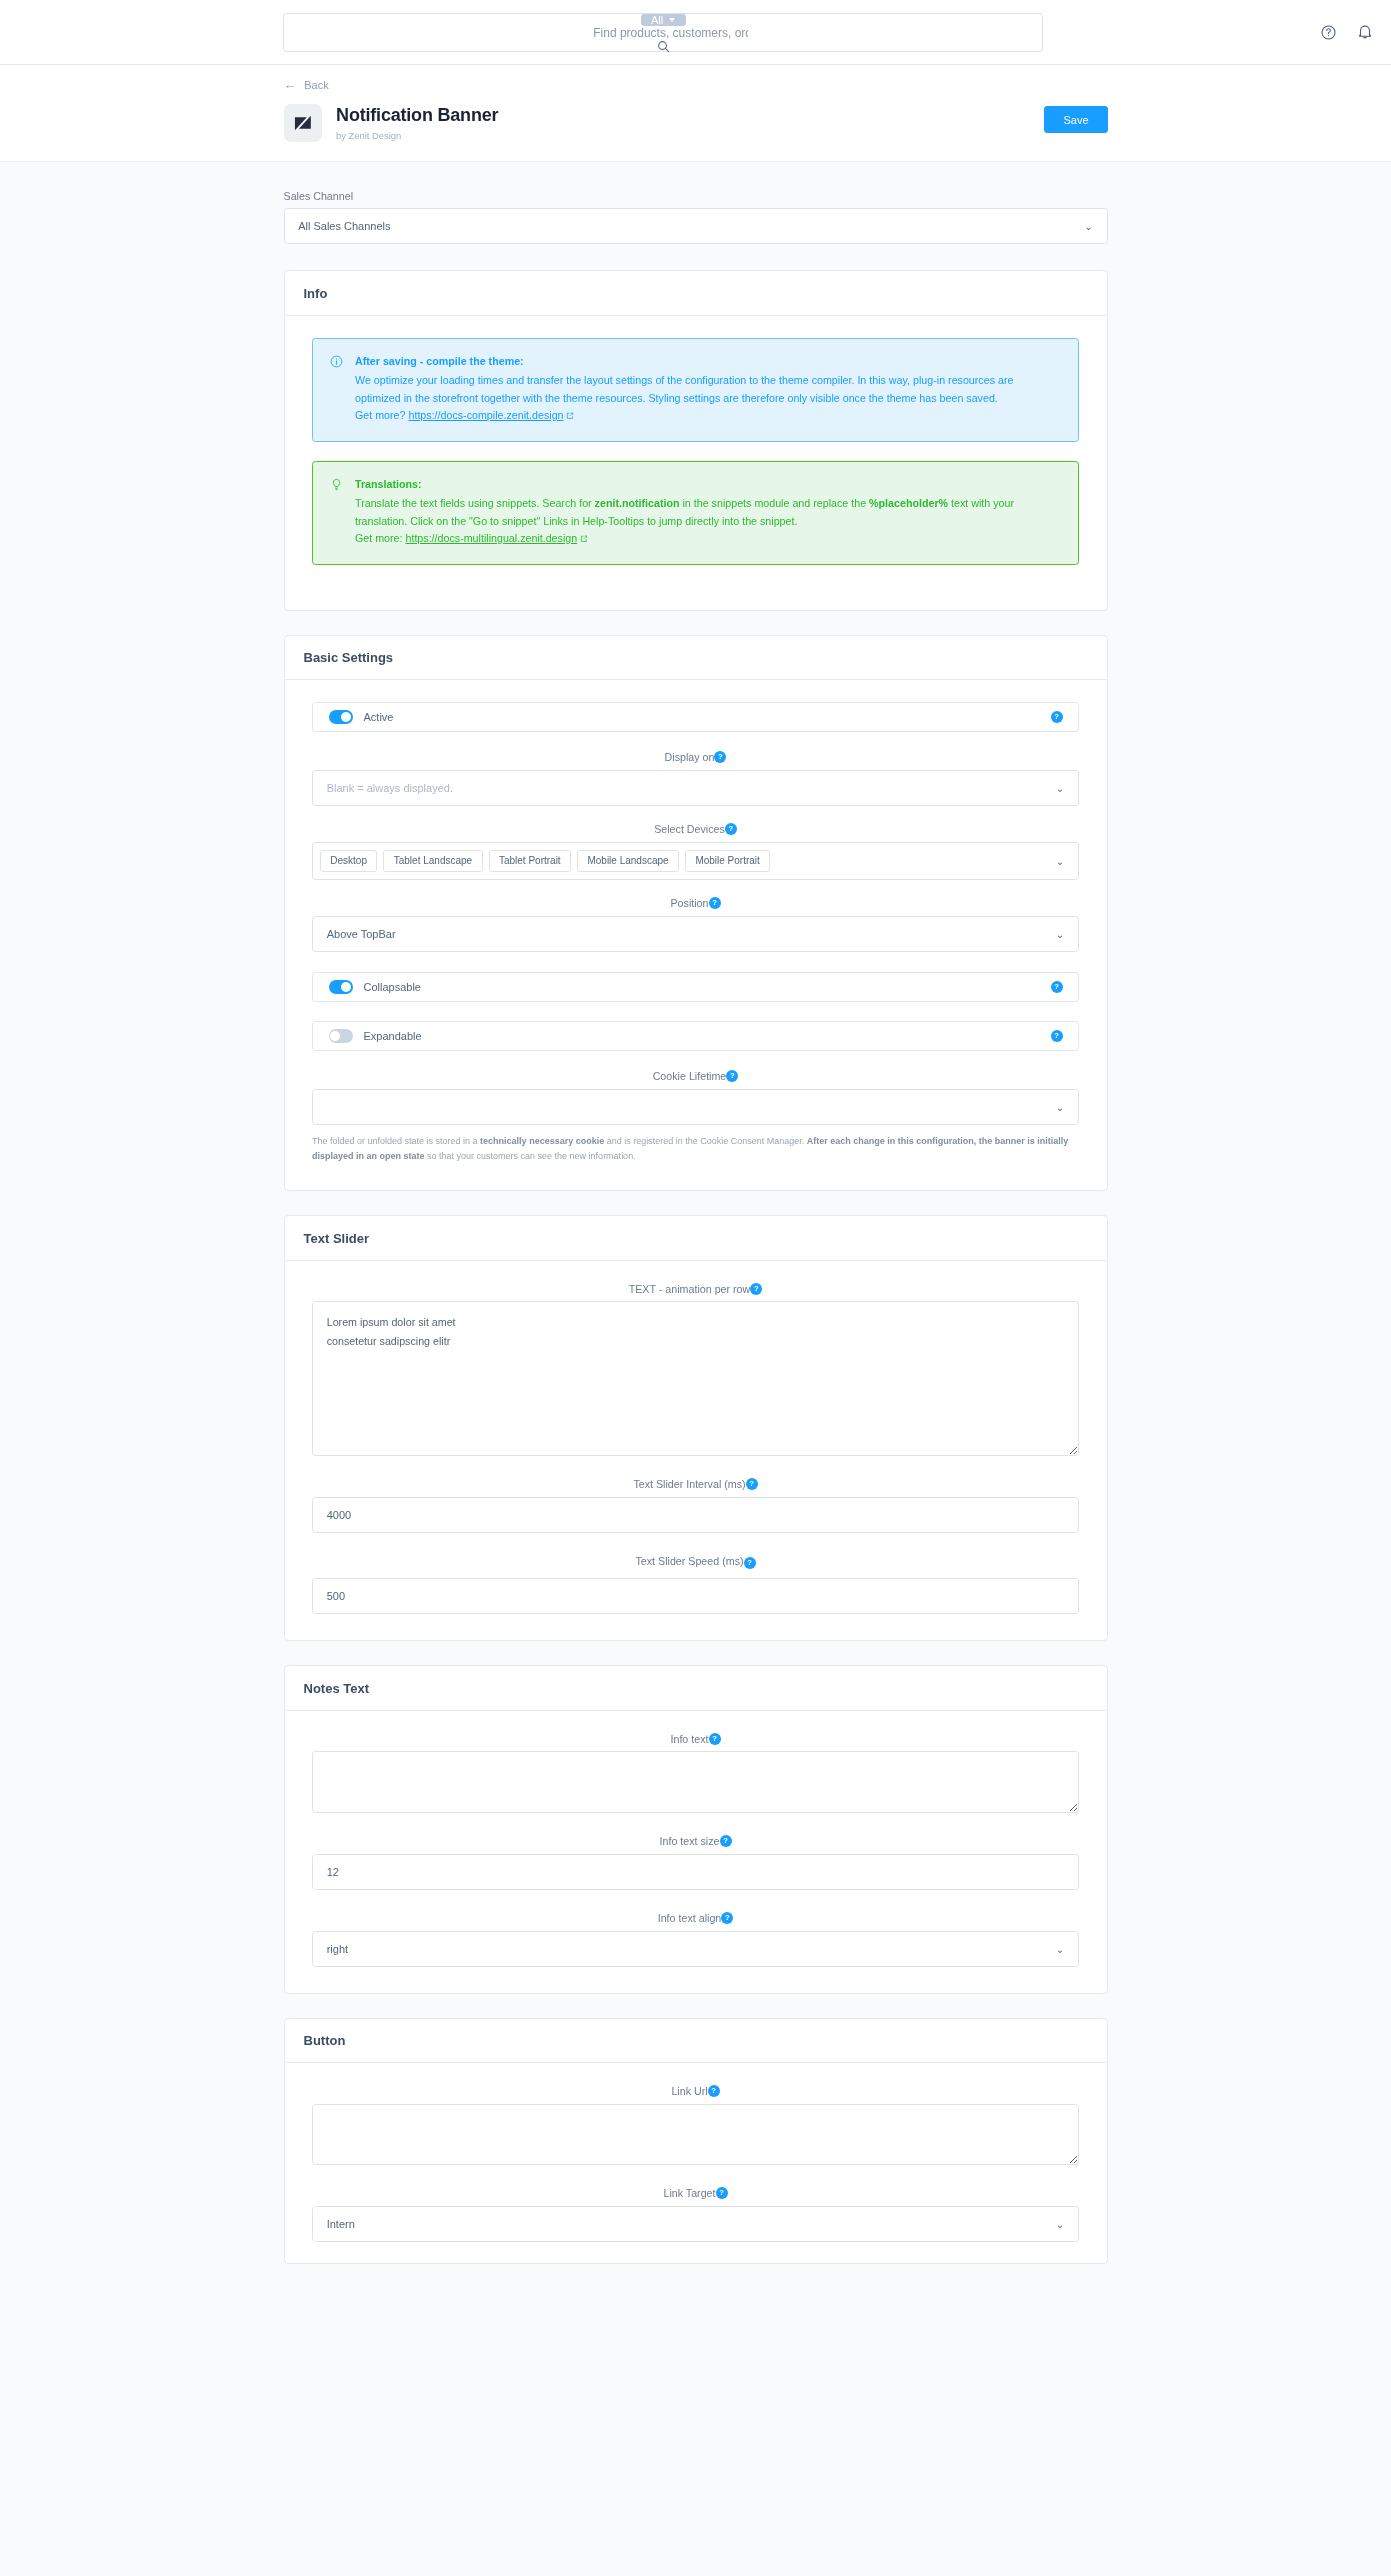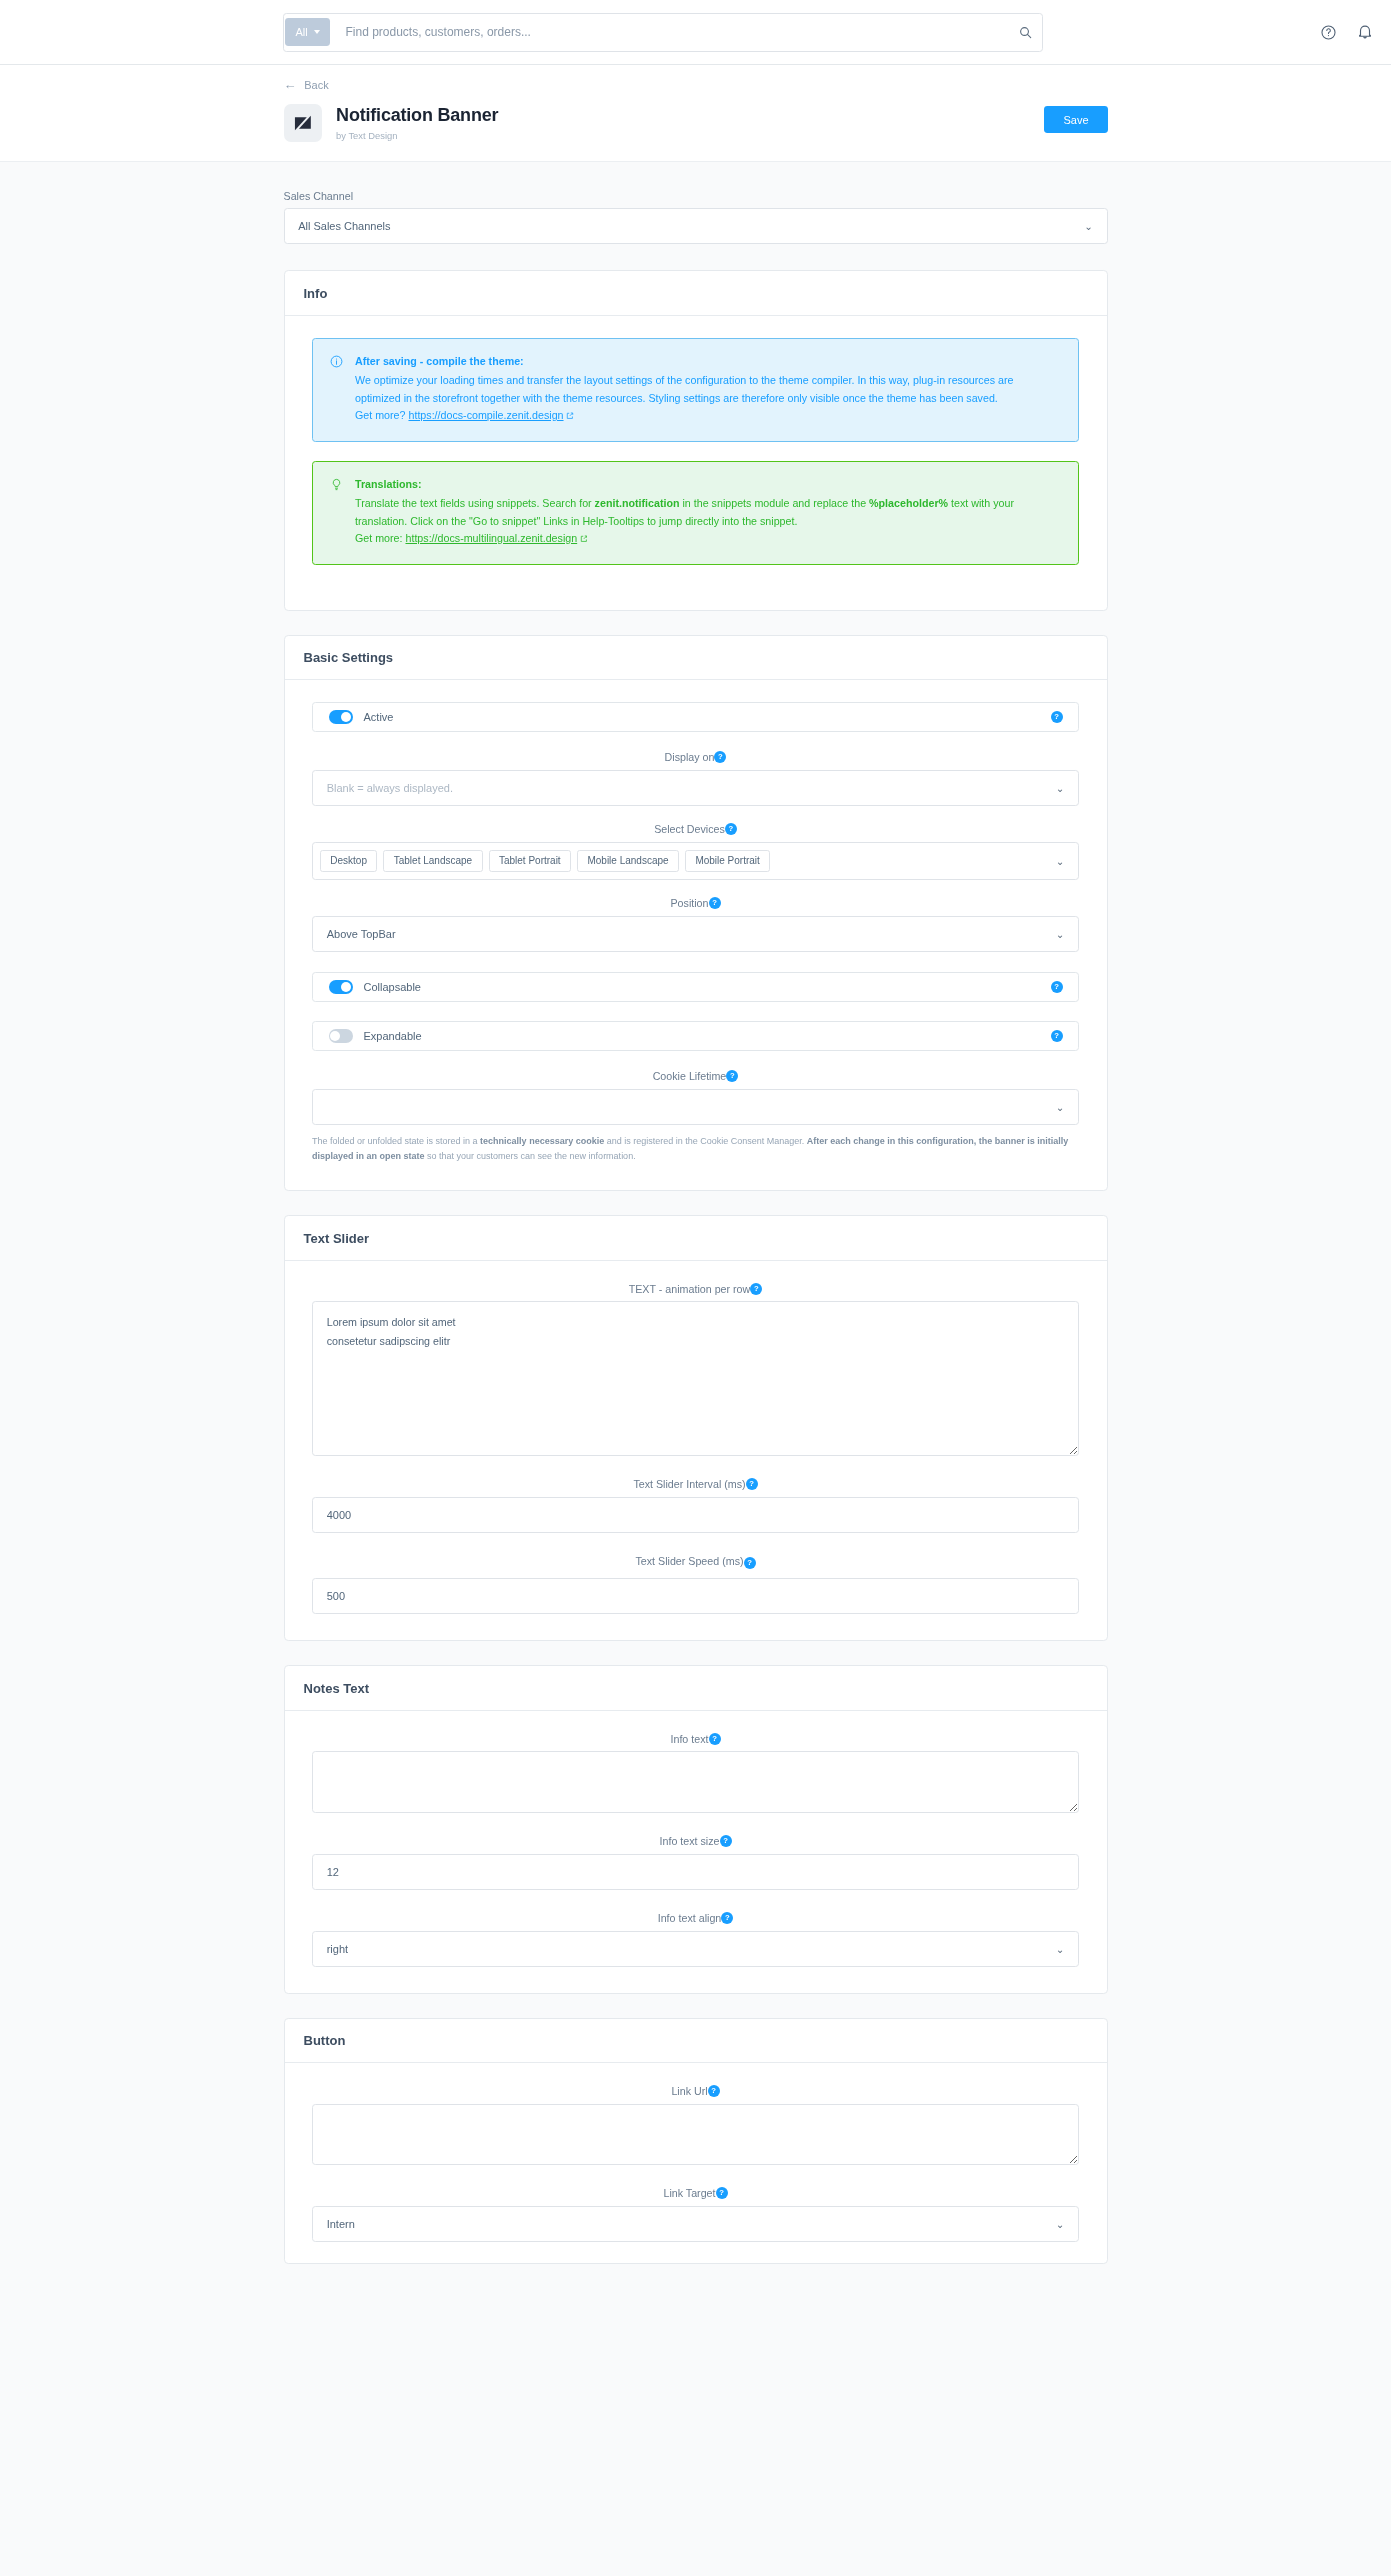--- a/index.html
+++ b/index.html
@@ -24,21 +24,22 @@
   .search-wrap {
     position: absolute;
     left: 283px;
     width: 760px;
     height: 39px;
     border: 0.9px solid #dfe3e8;
     border-radius: 3.4px;
     background: #fff;
     display: flex;
     align-items: center;
-    padding: 0 1px;
+    padding: 0 20px;
+    flex-direction: column;
   }
   .search-scope {
     background: #bdcbdb;
     color: #ffffff;
     border-radius: 3.4px;
     height: 28px;
     min-width: 45px;
     display: flex;
     align-items: center;
     justify-content: center;
@@ -348,21 +349,21 @@
     </a>
     <div class="title-row">
       <div class="applogo">
         <svg width="22" height="22" viewBox="0 0 26 26">
           <path d="M3.5 6.2 H17.5 L3.5 21.5 Z" fill="#262c3b"></path>
           <path d="M22.2 4.5 L22.2 19.8 H8.2 Z" fill="#262c3b"></path>
         </svg>
       </div>
       <div>
         <div class="apptitle">Notification Banner</div>
-        <div class="appsub">by Text Design</div>
+        <div class="appsub">by Zenit Design</div>
       </div>
       <button class="save-btn">Save</button>
     </div>
   </div>
 </div>
 
 <div class="body-area">
   <div class="inner">
 
     <div class="sales-channel">

